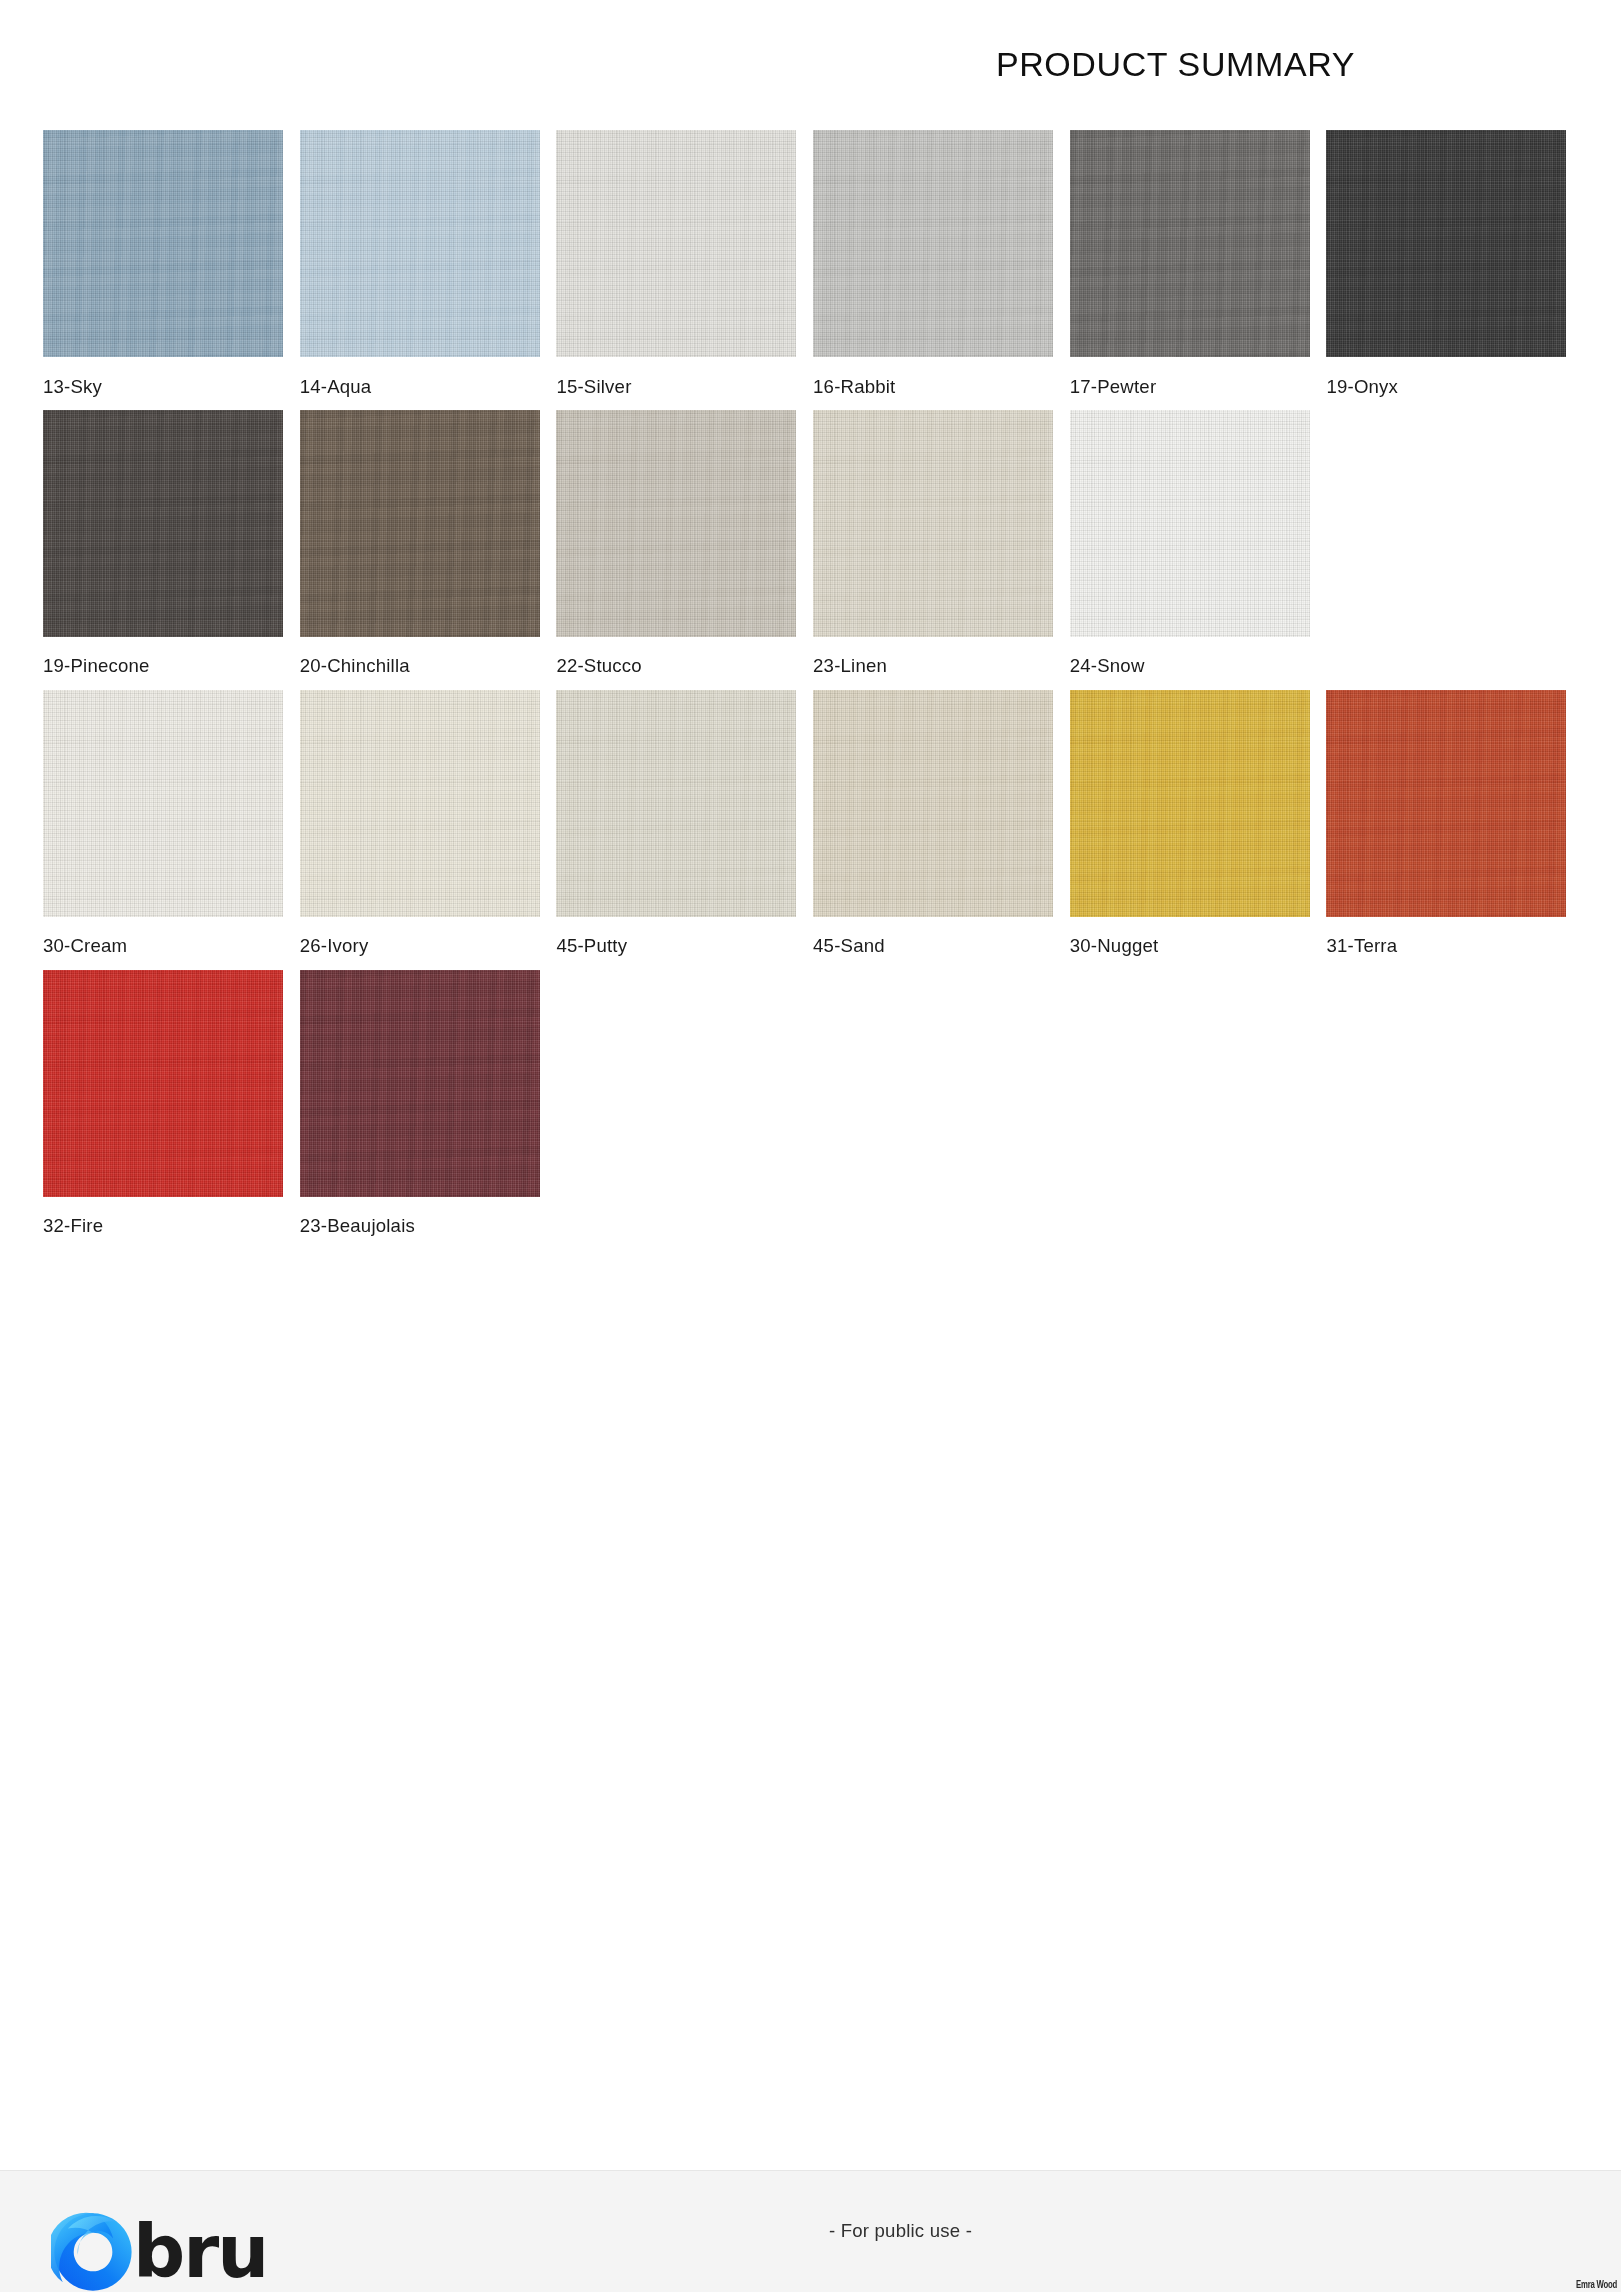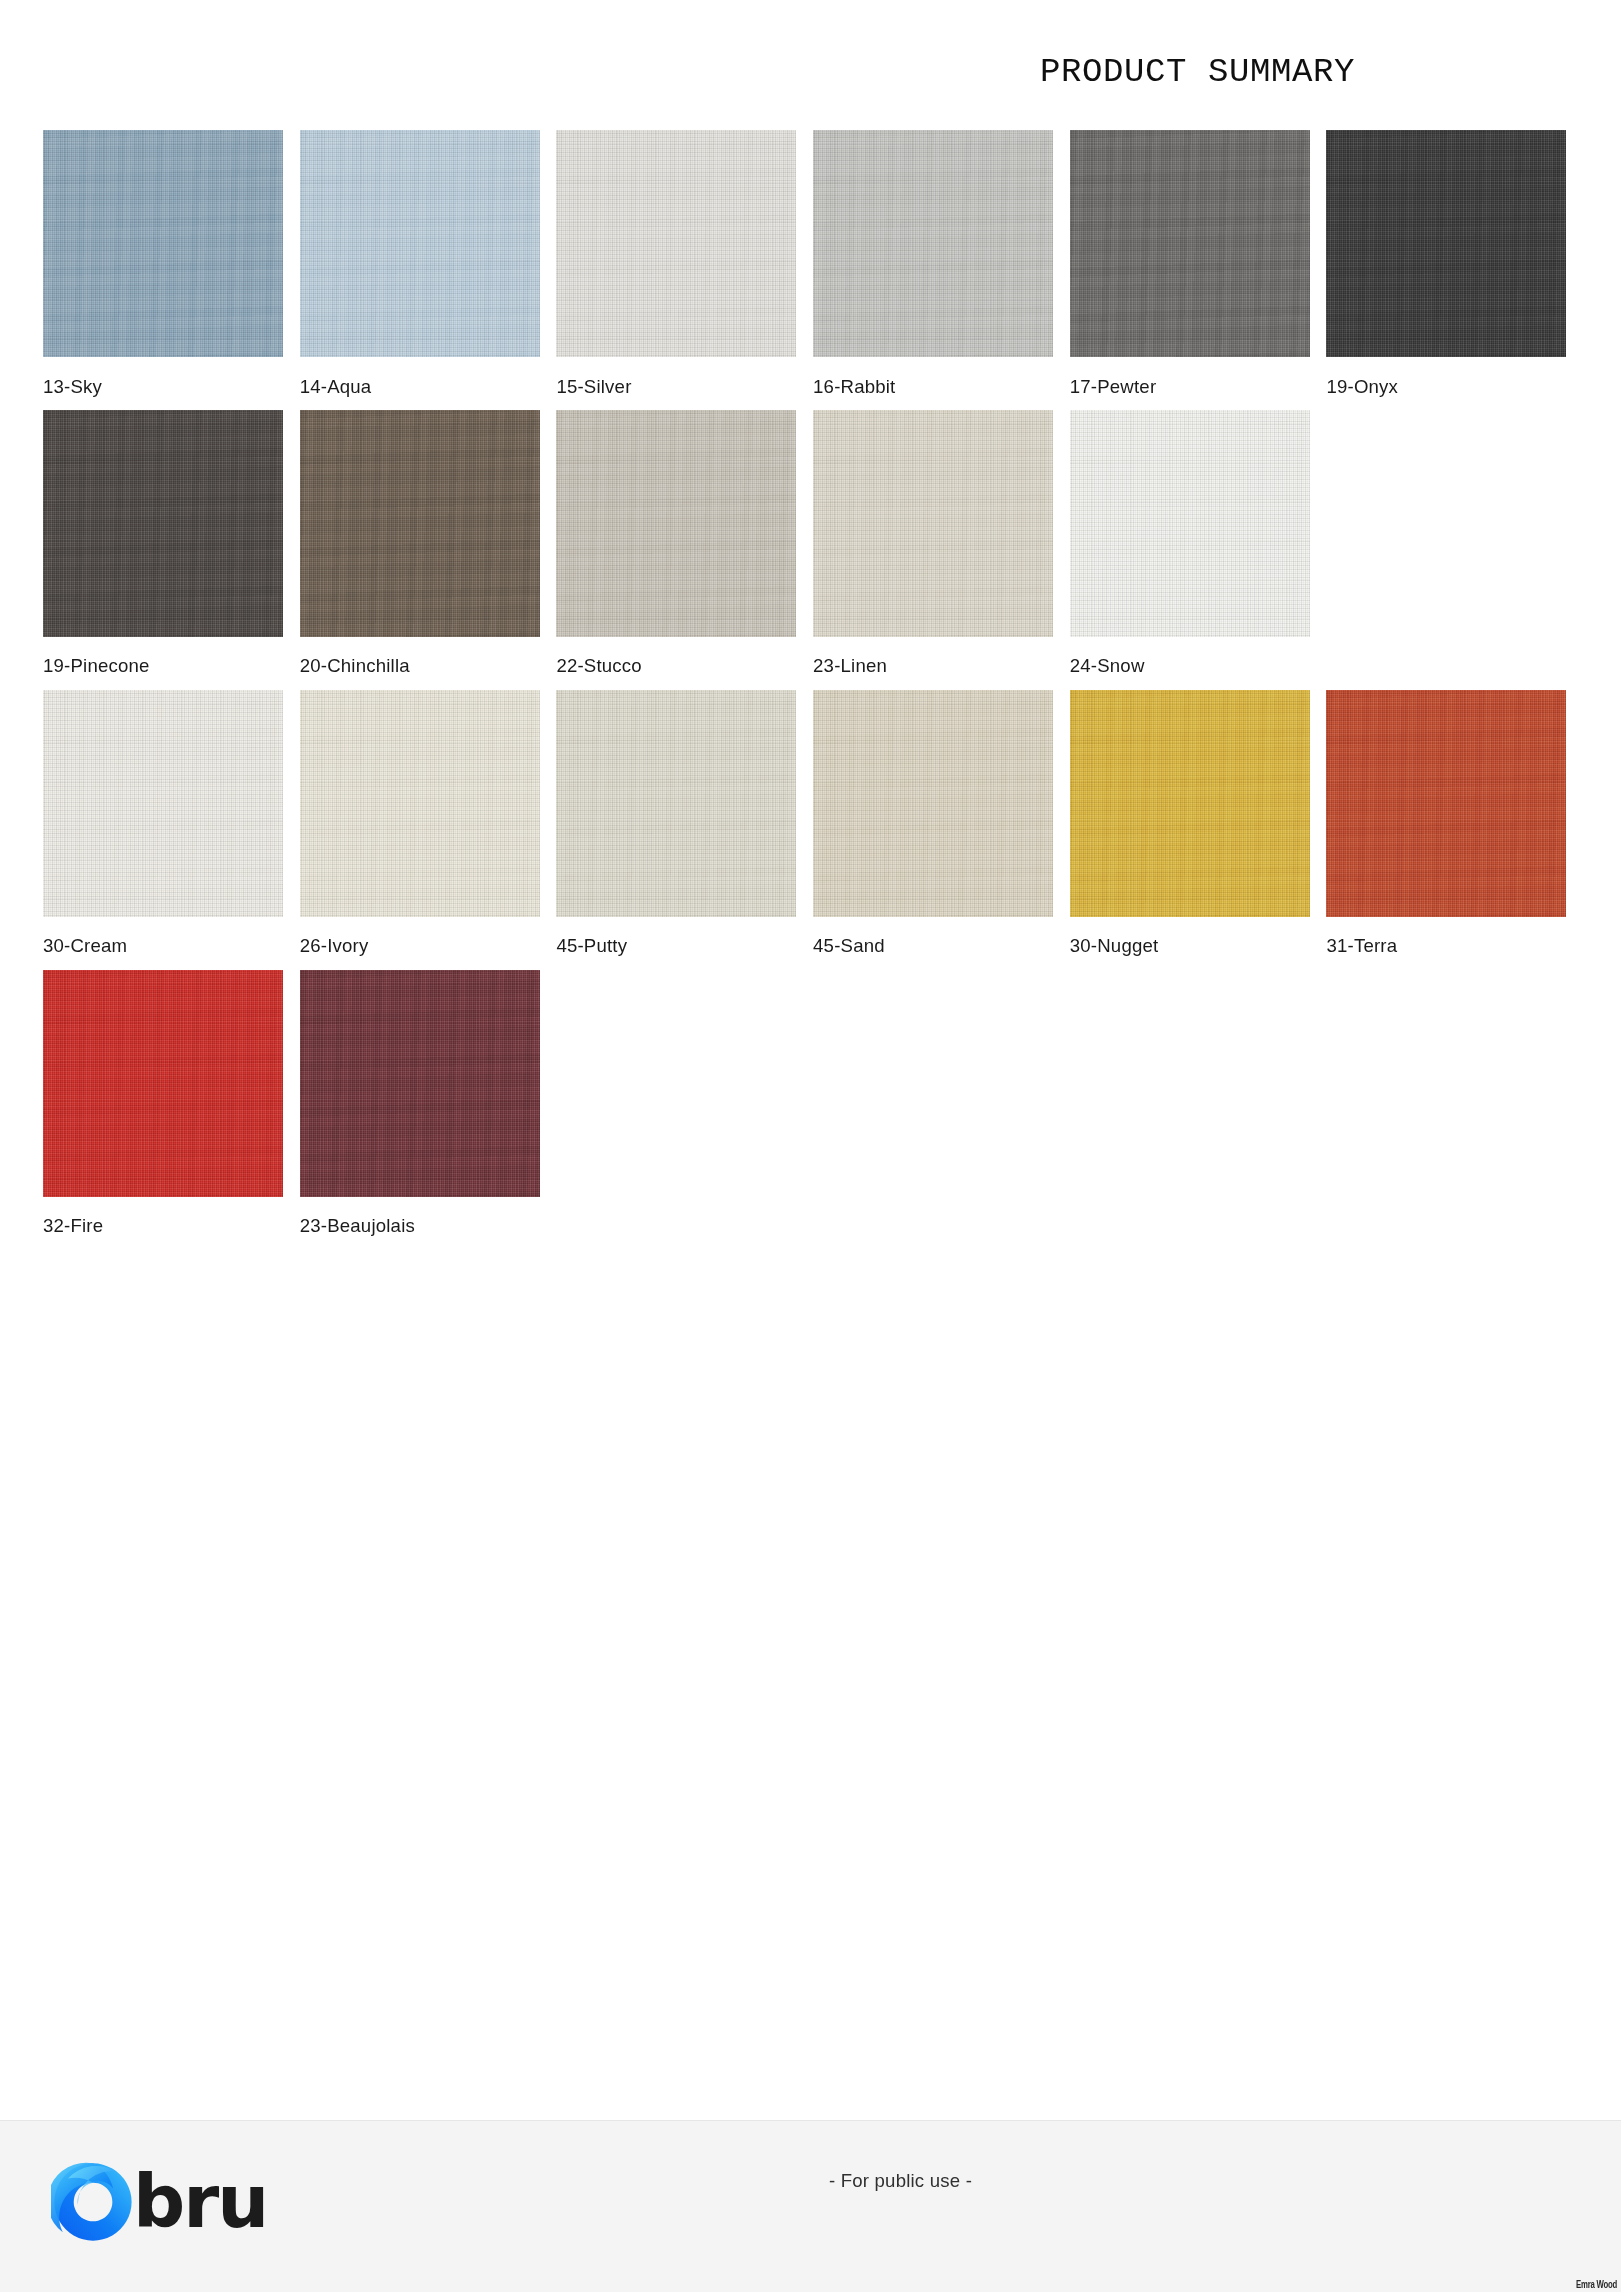--- a/index.html
+++ b/index.html
@@ -16,25 +16,24 @@
   .page {
     position: relative;
     width: 1621px;
     height: 2293px;
     background: #ffffff;
   }
 
   
   .header {
     position: absolute;
-    top: 12px;
+    top: 4px;
     left: 0;
     width: 1440px;
     height: 108px;
-    font-family: Liberation Mono, monospace;
   }
   .page-title {
     position: absolute;
     right: 85px;
     top: 41px;
     font-size: 34px;
     font-weight: 400;
     letter-spacing: 0.6px;
     color: #101010;
     white-space: nowrap;
@@ -105,21 +104,21 @@
     letter-spacing: 0.2px;
     line-height: 1;
   }
 
   
   .footer {
     position: absolute;
     left: 0;
     bottom: 0;
     width: 1621px;
-    height: 173px;
+    height: 123px;
     background: #f4f4f4;
     border-top: 1px solid #e6e6e6;
   }
   .footer-logo {
     position: absolute;
     left: 51px;
     top: 39px;
     display: flex;
     align-items: center;
     gap: 2px;

